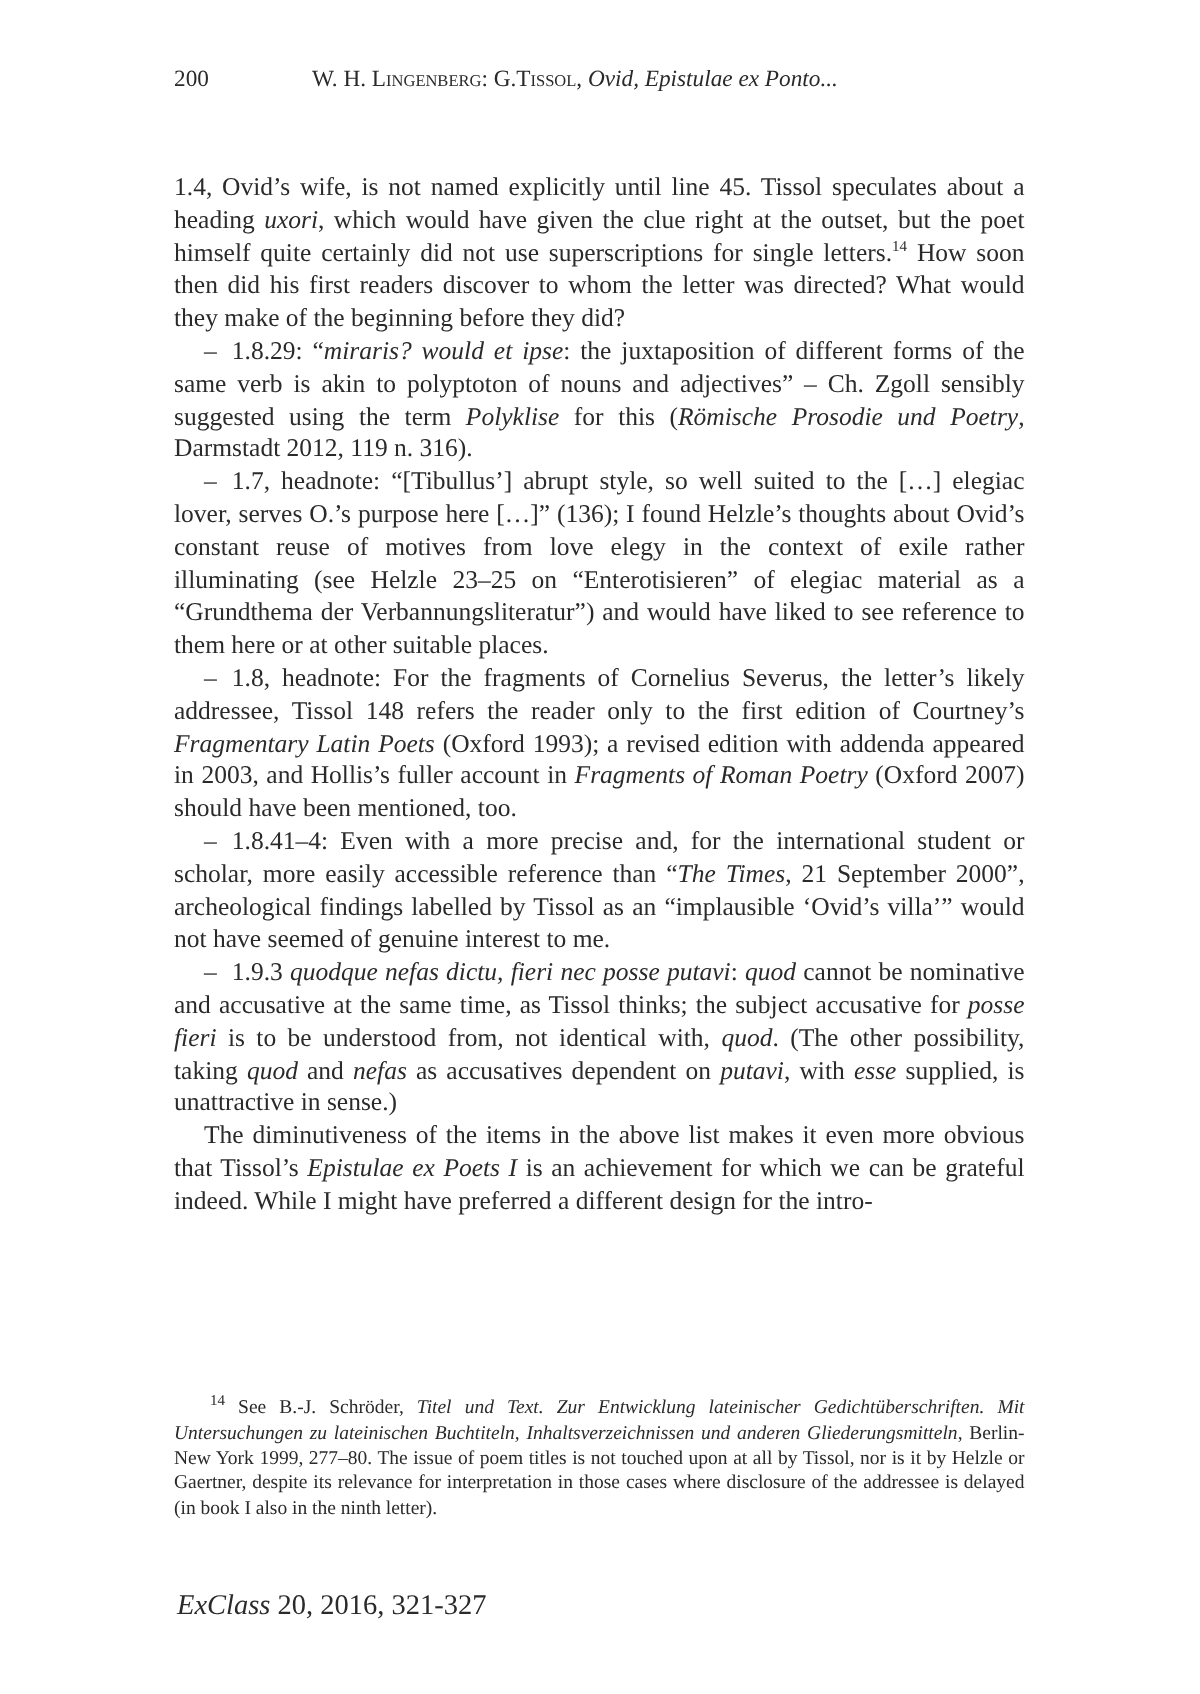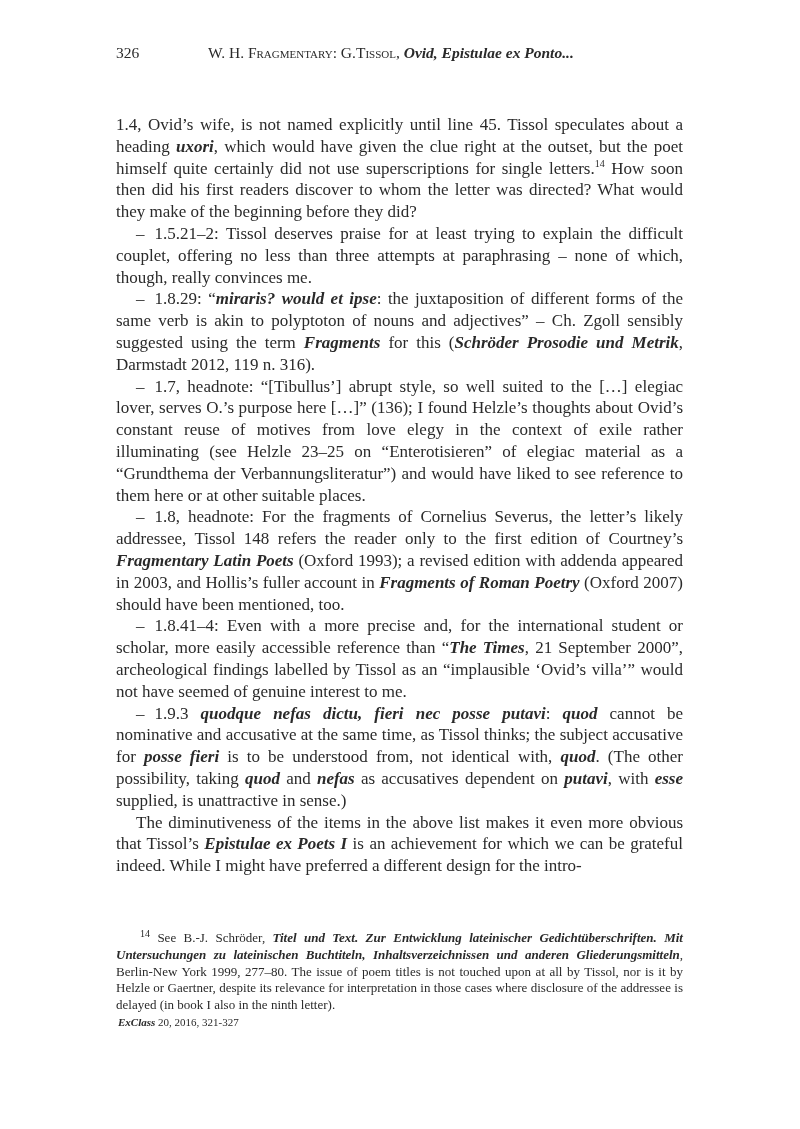--- a/index.html
+++ b/index.html
@@ -9,37 +9,36 @@
   .header .pnum { position:absolute; left:0; top:0; }
   .header .running { position:absolute; left:92px; top:0; white-space:nowrap; }
   .sc { font-variant:small-caps; }
   .main { position:absolute; top:114px; left:116px; width:567px; font-size:17px; line-height:21.8px; text-align:justify; }
   .main p { margin:0; }
   .ind { text-indent:20px; }
   .dash { margin-right:10px; }
   sup { font-size:10px; line-height:0; vertical-align:super; }
   .fn { position:absolute; top:930px; left:116px; width:567px; font-size:13px; line-height:16.8px; text-align:justify; }
   .fn p { margin:0; text-indent:24px; }
-  .footer { position:absolute; top:1016px; left:118px; font-size:11px; }
-  i { font-style:italic;font-weight:bold; }
+  .footer { position:absolute; top:1060px; left:118px; font-size:19px; }
+  i { font-style:italic; }
 </style>
 </head>
 <body>
 
 <div class="header">
-  <span class="pnum">326</span>
-  <span class="running"><span class="sc">W. H. Fragmentary</span><span>: </span><span class="sc">G.Tissol</span><span>, </span><i>Ovid, Epistulae ex Ponto...</i></span>
+  <span class="pnum">200</span>
+  <span class="running"><span class="sc">W. H. Lingenberg</span><span>: </span><span class="sc">G.Tissol</span><span>, </span><i>Ovid, Epistulae ex Ponto...</i></span>
 </div>
 
 <div class="main">
   <p><span>1.4, Ovid’s wife, is not named explicitly until line 45. Tissol speculates about a heading </span><i>uxori</i><span>, which would have given the clue right at the outset, but the poet himself quite certainly did not use superscriptions for single letters.</span><sup>14</sup><span> How soon then did his first readers discover to whom the letter was directed? What would they make of the beginning before they did?</span></p>
 
-  <p class="ind"><span class="dash">–</span><span>1.5.21–2: Tissol deserves praise for at least trying to explain the difficult couplet, offering no less than three attempts at paraphrasing – none of which, though, really convinces me.</span></p>
 
-  <p class="ind"><span class="dash">–</span><span>1.8.29: “</span><i>miraris? would et ipse</i><span>: the juxtaposition of different forms of the same verb is akin to polyptoton of nouns and adjectives” – Ch. Zgoll sensibly suggested using the term </span><i>Fragments</i><span> for this (</span><i>Schröder Prosodie und Metrik</i><span>, Darmstadt 2012, 119 n. 316).</span></p>
+  <p class="ind"><span class="dash">–</span><span>1.8.29: “</span><i>miraris? would et ipse</i><span>: the juxtaposition of different forms of the same verb is akin to polyptoton of nouns and adjectives” – Ch. Zgoll sensibly suggested using the term </span><i>Polyklise</i><span> for this (</span><i>Römische Prosodie und Poetry</i><span>, Darmstadt 2012, 119 n. 316).</span></p>
 
   <p class="ind"><span class="dash">–</span><span>1.7, headnote: “[Tibullus’] abrupt style, so well suited to the […] elegiac lover, serves O.’s purpose here […]” (136); I found Helzle’s thoughts about Ovid’s constant reuse of motives from love elegy in the context of exile rather illuminating (see Helzle 23–25 on “Enterotisieren” of elegiac material as a “Grundthema der Verbannungsliteratur”) and would have liked to see reference to them here or at other suitable places.</span></p>
 
 
   <p class="ind"><span class="dash">–</span><span>1.8, headnote: For the fragments of Cornelius Severus, the letter’s likely addressee, Tissol 148 refers the reader only to the first edition of Courtney’s </span><i>Fragmentary Latin Poets</i><span> (Oxford 1993); a revised edition with addenda appeared in 2003, and Hollis’s fuller account in </span><i>Fragments of Roman Poetry</i><span> (Oxford 2007) should have been mentioned, too.</span></p>
 
   <p class="ind"><span class="dash">–</span><span>1.8.41–4: Even with a more precise and, for the international student or scholar, more easily accessible reference than “</span><i>The Times</i><span>, 21 September 2000”, archeological findings labelled by Tissol as an “implausible ‘Ovid’s villa’” would not have seemed of genuine interest to me.</span></p>
 
   <p class="ind"><span class="dash">–</span><span>1.9.3 </span><i>quodque nefas dictu, fieri nec posse putavi</i><span>: </span><i>quod</i><span> cannot be nominative and accusative at the same time, as Tissol thinks; the subject accusative for </span><i>posse fieri</i><span> is to be understood from, not identical with, </span><i>quod</i><span>. (The other possibility, taking </span><i>quod</i><span> and </span><i>nefas</i><span> as accusatives dependent on </span><i>putavi</i><span>, with </span><i>esse</i><span> supplied, is unattractive in sense.)</span></p>
 

